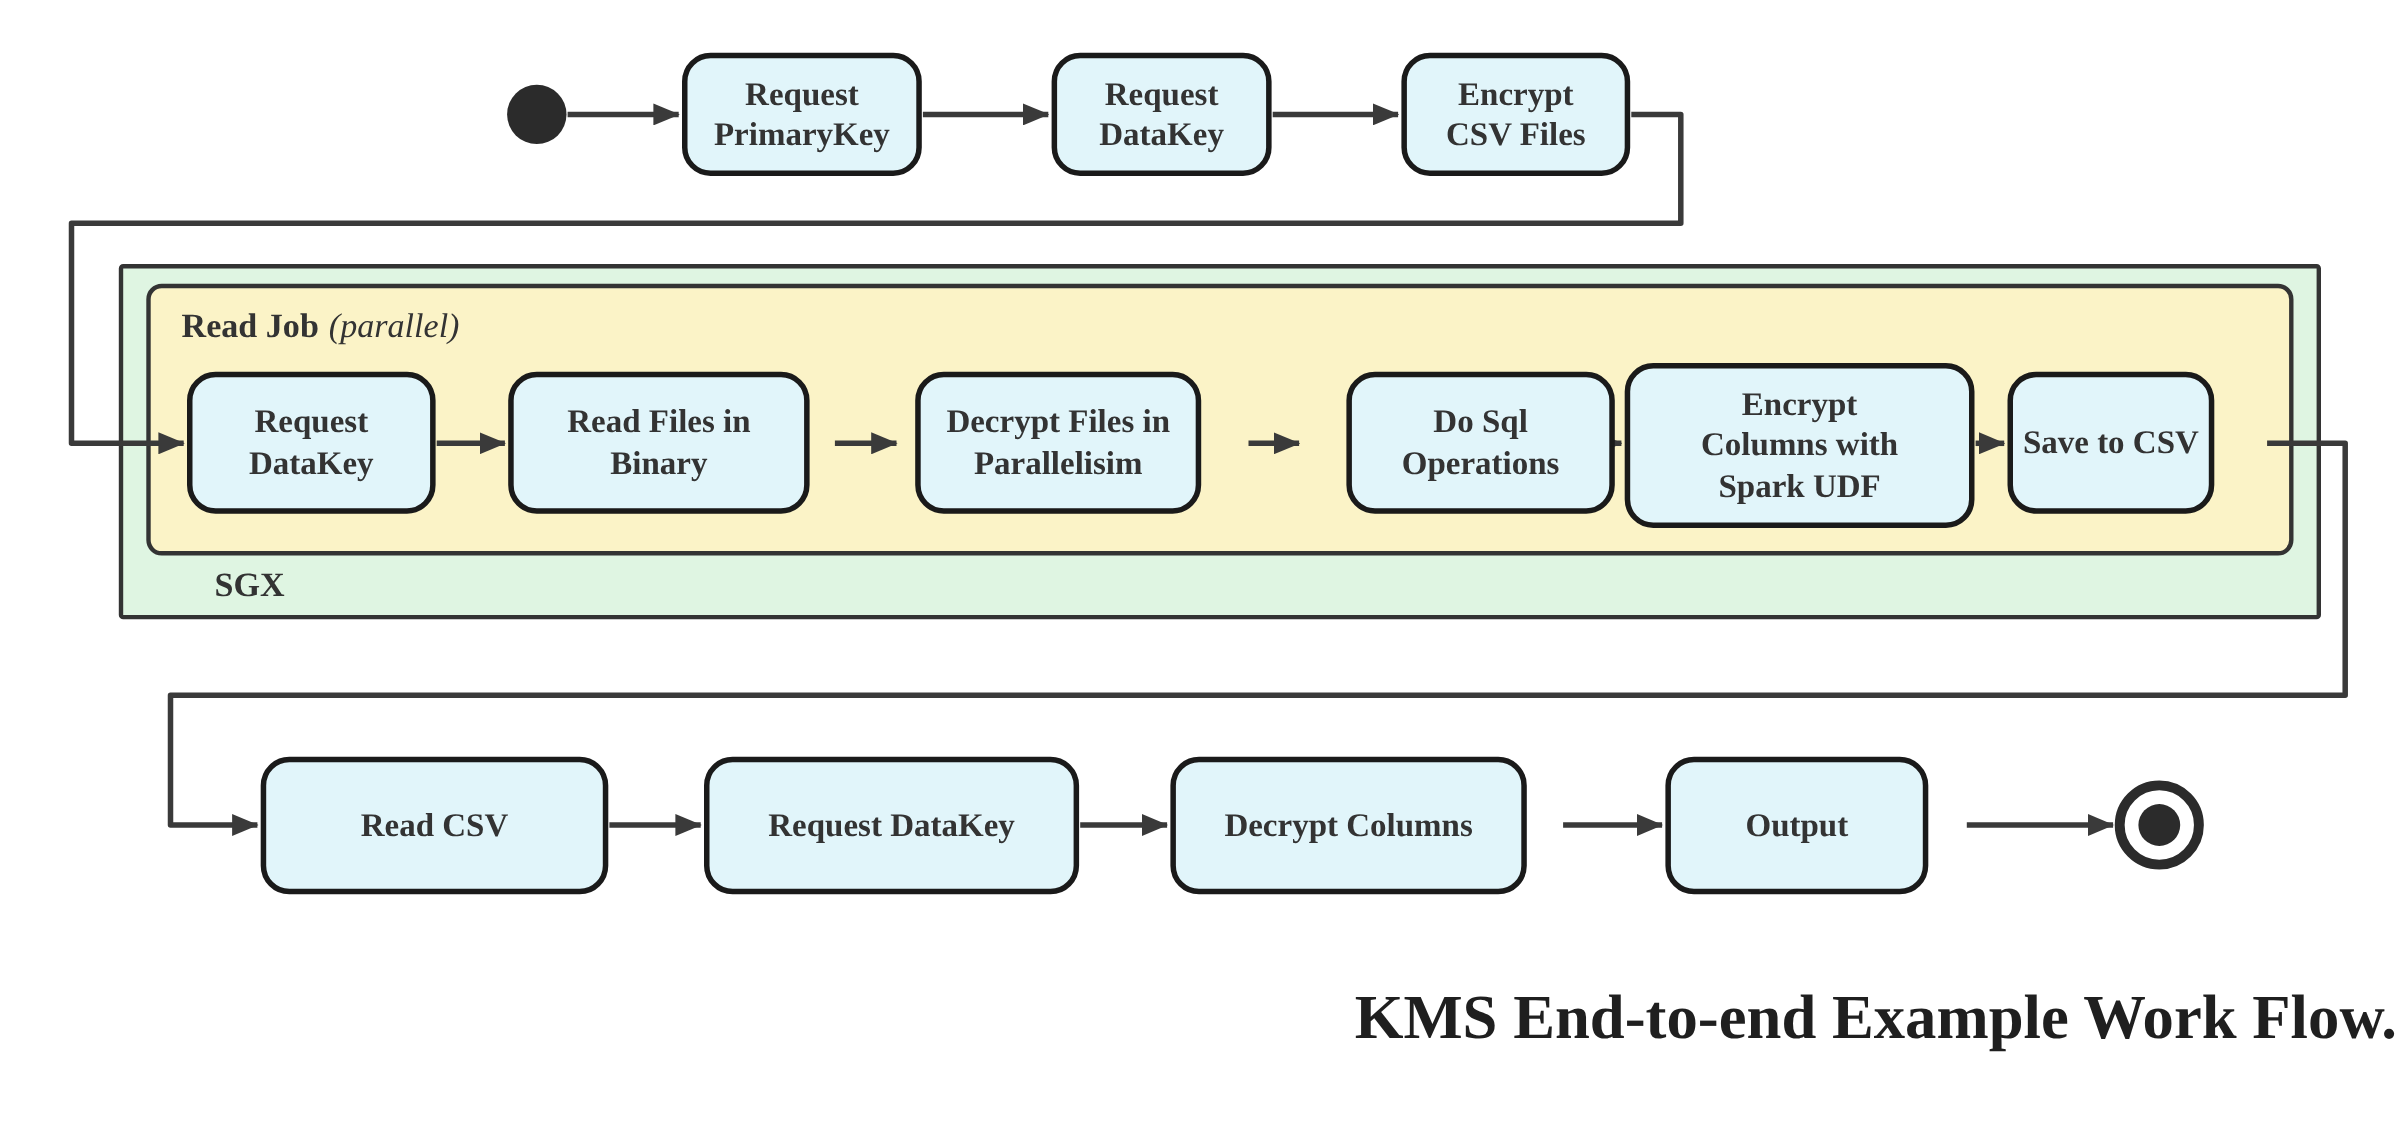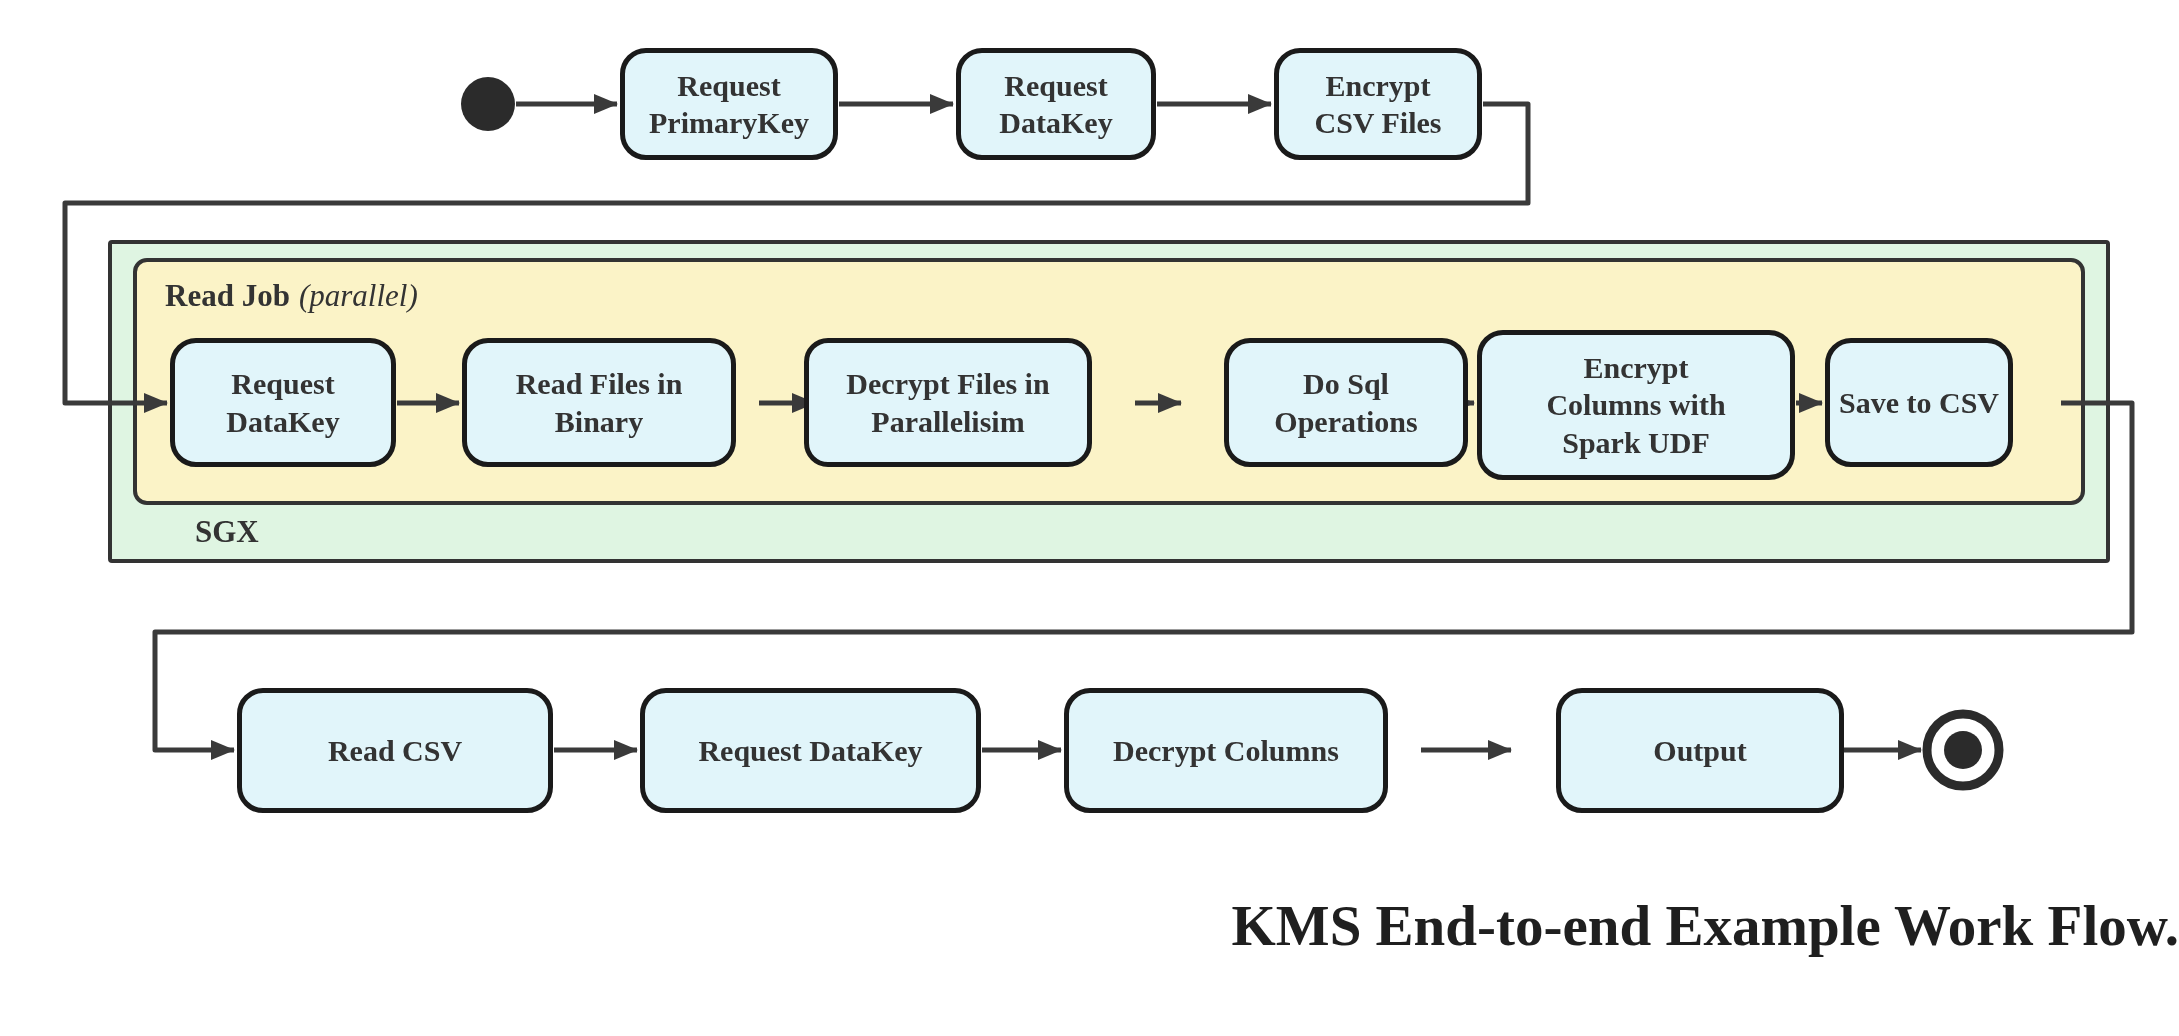--- a/index.html
+++ b/index.html
@@ -158,21 +158,21 @@
   </div>
 
   <div class="node" style="left:170px; top:338px; width:226px; height:129px;">
     <span class="node-label">Request
 DataKey</span>
   </div>
   <div class="node" style="left:462px; top:338px; width:274px; height:129px;">
     <span class="node-label">Read Files in
 Binary</span>
   </div>
-  <div class="node" style="left:804px; top:338px; width:288px; height:129px;border-radius:24px;">
+  <div class="node" style="left:832px; top:338px; width:260px; height:129px;">
     <span class="node-label">Decrypt Files in
 Parallelisim</span>
   </div>
   <div class="node" style="left:1184px; top:338px; width:244px; height:129px;margin-left:40px;">
     <span class="node-label">Do Sql
 Operations</span>
   </div>
   <div class="node" style="left:1477px; top:330px; width:318px; height:150px;">
     <span class="node-label">Encrypt
 Columns with
@@ -184,19 +184,19 @@
 
   <div class="node" style="left:237px; top:688px; width:316px; height:125px;">
     <span class="node-label">Read CSV</span>
   </div>
   <div class="node" style="left:640px; top:688px; width:341px; height:125px;">
     <span class="node-label">Request DataKey</span>
   </div>
   <div class="node" style="left:1064px; top:688px; width:324px; height:125px;">
     <span class="node-label">Decrypt Columns</span>
   </div>
-  <div class="node" style="left:1556px; top:688px; width:288px; height:125px;">
+  <div class="node" style="left:1514px; top:688px; width:239px; height:125px;">
     <span class="node-label">Output</span>
   </div>
 
   <div class="caption">KMS End-to-end Example Work Flow.</div>
 
 </div>
 
 </body></html>

